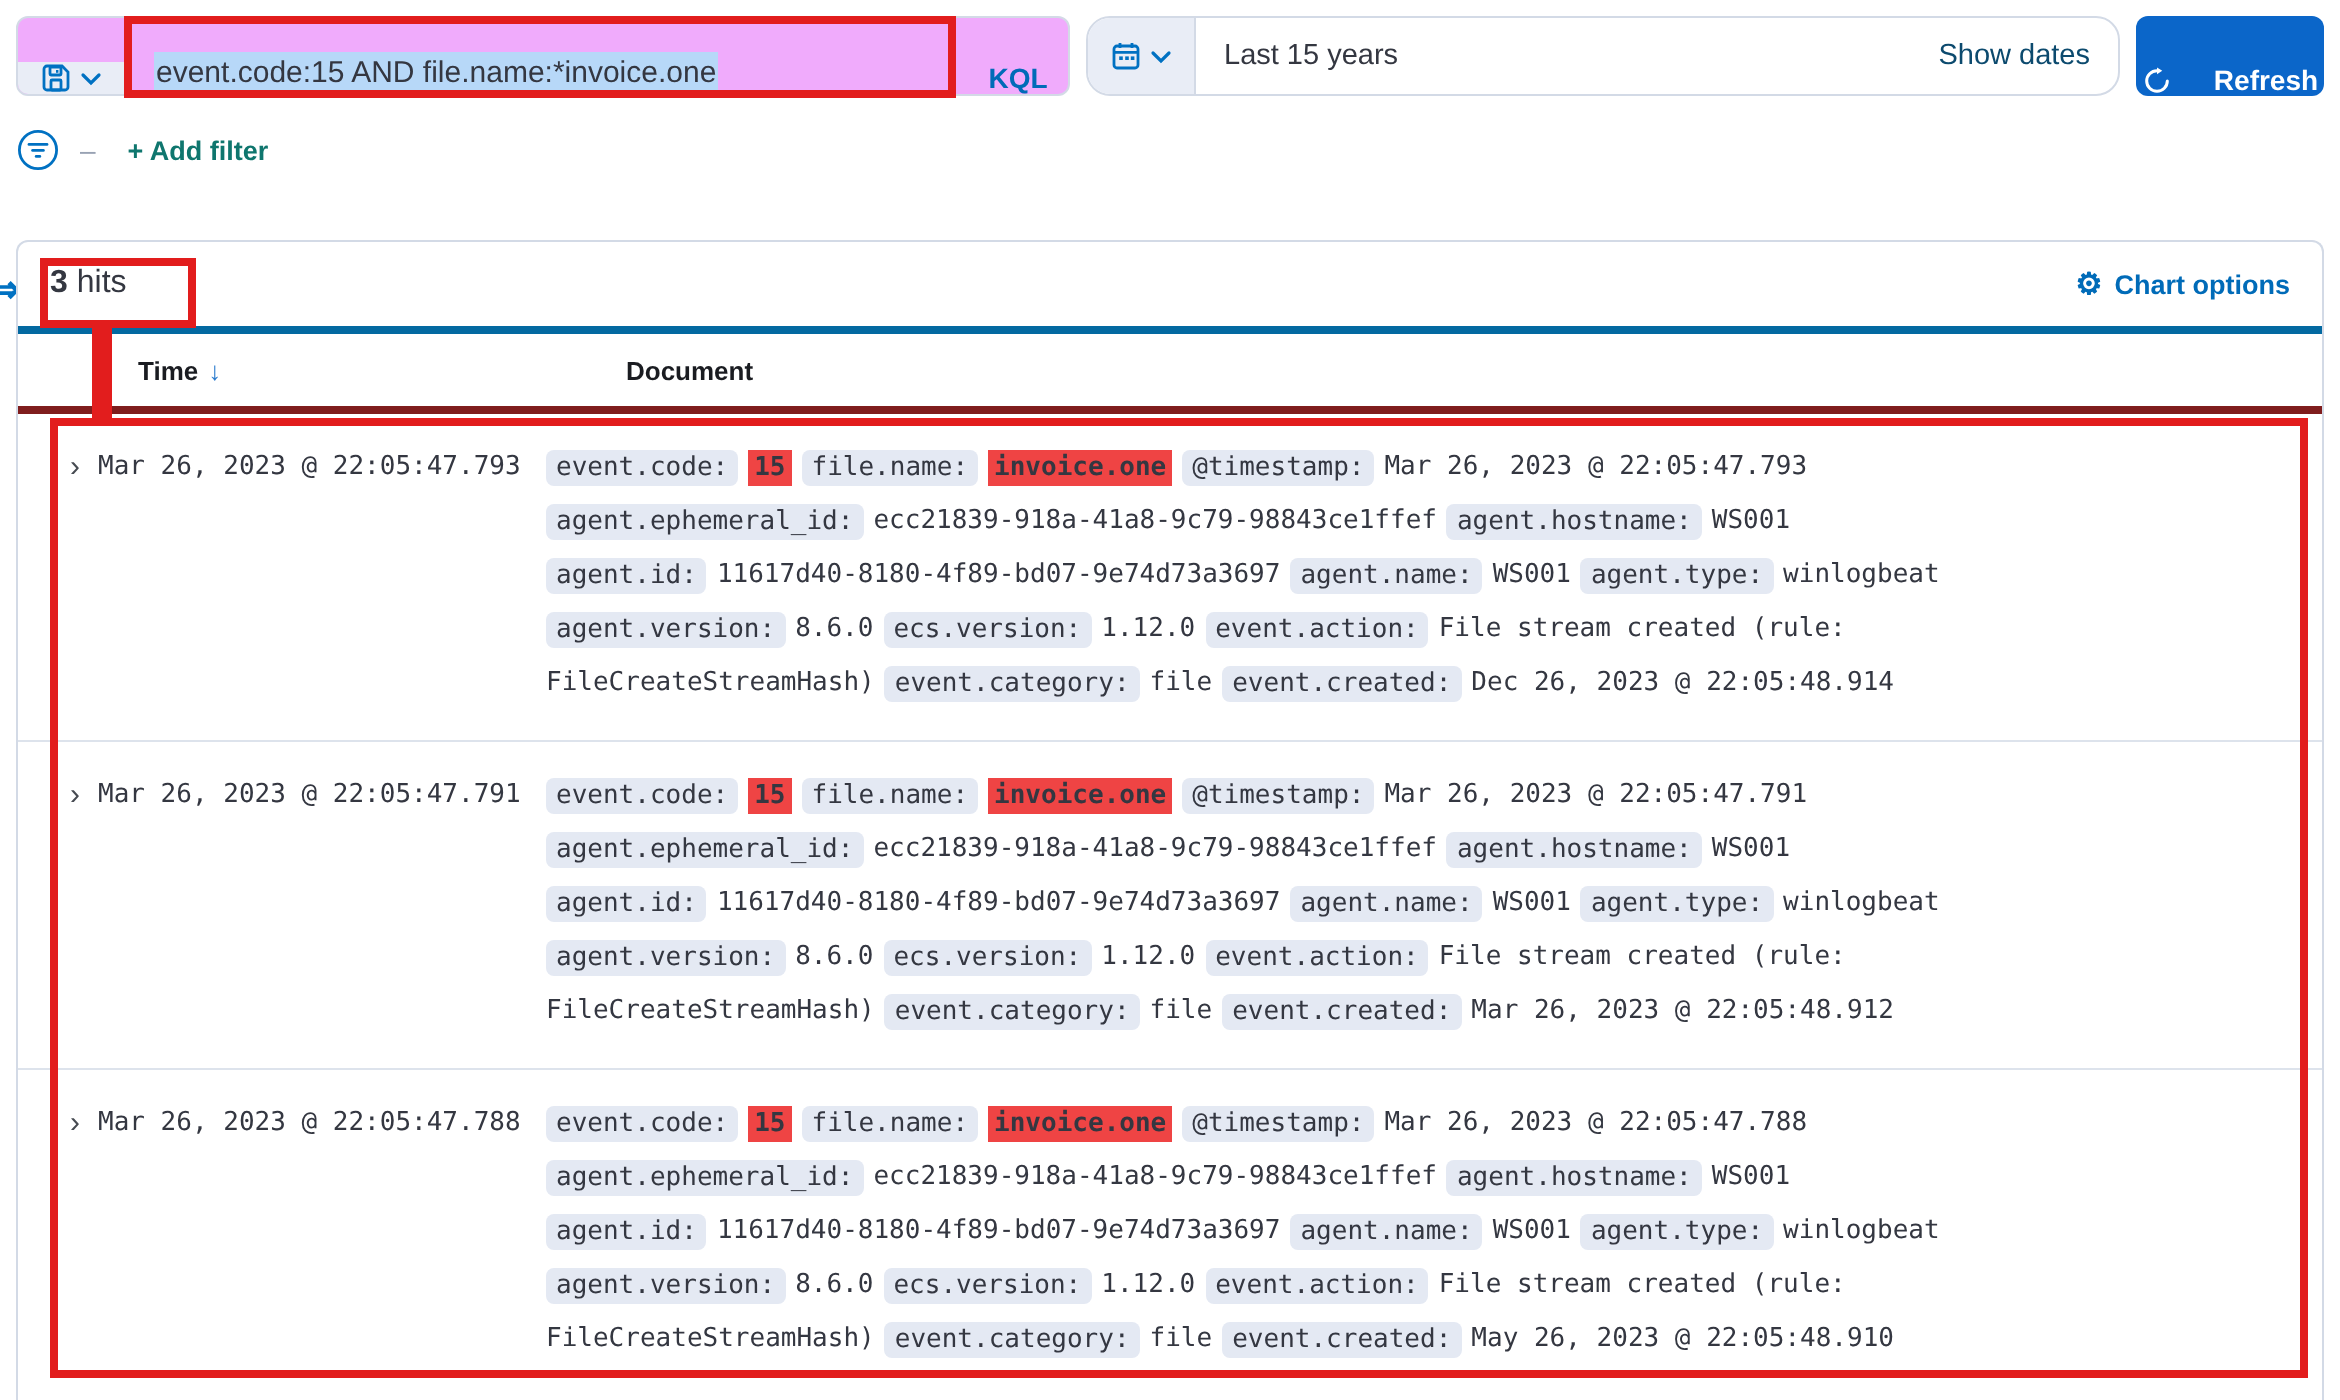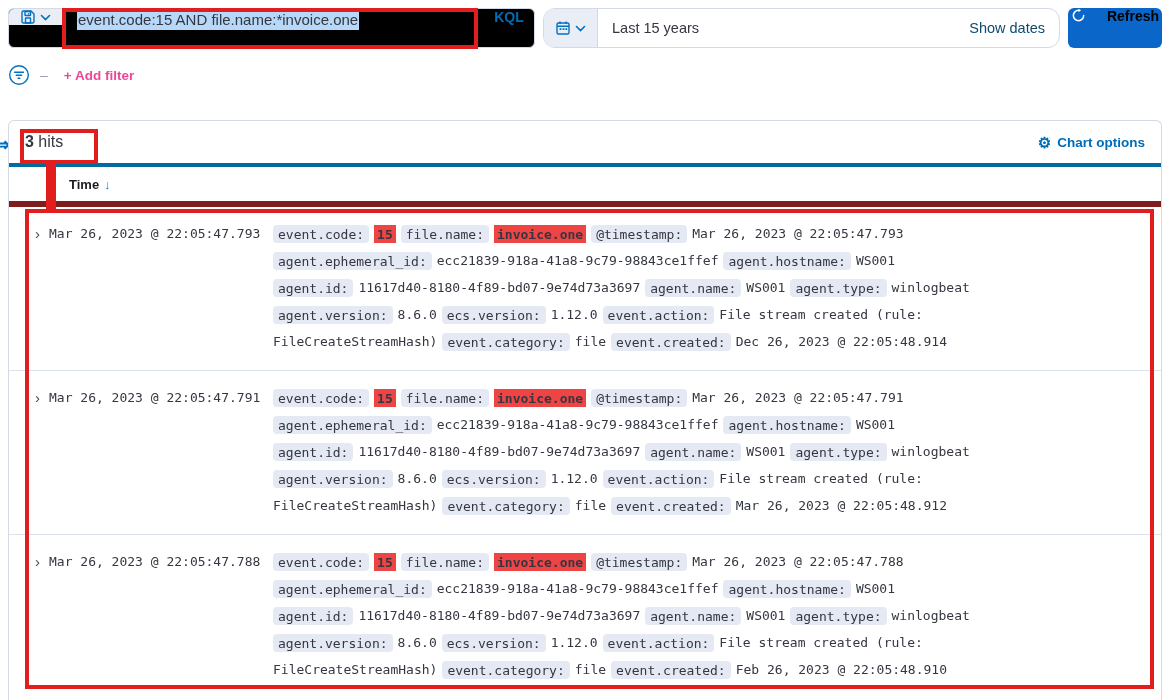--- a/index.html
+++ b/index.html
@@ -1,47 +1,47 @@
 <!DOCTYPE html>
 <html><head>
 <meta charset="utf-8">
 <style>
   * { box-sizing: border-box; margin: 0; padding: 0; }
   html,body { width:1170px; height:700px; overflow:hidden; background:#fff;
     font-family:"Liberation Sans", sans-serif; color:#343741; position:relative; }
 
   
   .topbar { position:absolute; left:8px; top:8px; height:40px; display:flex; gap:8px; }
-  .querybar { width:527px; height:40px; display:flex; border:1px solid #d3dae6; border-radius:6px; background:#000000; align-items:flex-start; overflow:hidden; }
+  .querybar { width:527px; height:40px; display:flex; border:1px solid #d3dae6; border-radius:6px; background:#f0abfc; align-items:flex-end; overflow:hidden; }
   .save-pill { width:54px; background:#e9edf6; display:flex; align-items:center; justify-content:center; gap:4px; cursor:pointer; border-right:1px solid #d3dae6; }
   .query-input { flex:1; display:flex; align-items:center; padding-left:14px; font-size:15px; white-space:nowrap; overflow:hidden; }
   .query-input .sel { background:#b7d8f8; padding:2px 1px; }
   .kql { width:50px; display:flex; align-items:center; justify-content:center; font-size:14px; font-weight:600; color:#006bb8; cursor:pointer; }
   .datebar { width:517px; height:40px; display:flex; border:1px solid #d3dae6; border-radius:12px; background:#fff; align-items:stretch; overflow:hidden; }
   .cal-pill { width:54px; background:#e9edf6; display:flex; align-items:center; justify-content:center; gap:4px; cursor:pointer; border-right:1px solid #d3dae6; }
   .range { flex:1; display:flex; align-items:center; padding-left:14px; font-size:14.5px; cursor:pointer; }
   .showdates { display:flex; align-items:center; padding-right:14px; font-size:14.5px; font-weight:500; color:#0c4a6e; cursor:pointer; text-decoration:none; }
-  .refresh { width:94px; height:40px; border:none; border-radius:6px; background:#0b66c9; color:#000000; font-family:"Liberation Sans",sans-serif; font-size:14px; font-weight:600; display:flex; align-items:flex-start; justify-content:center; gap:21px; cursor:pointer; }
+  .refresh { width:94px; height:40px; border:none; border-radius:6px; background:#0b66c9; color:#ffffff; font-family:"Liberation Sans",sans-serif; font-size:14px; font-weight:600; display:flex; align-items:flex-end; justify-content:center; gap:21px; cursor:pointer; }
 
   
   .filterbar { position:absolute; left:8px; top:62px; height:26px; display:flex; align-items:center; gap:10px; }
   .dash { color:#98a2b3; font-size:14px; }
-  .addfilter { color:#ec4899; font-size:13.5px; font-weight:600; cursor:pointer; text-decoration:none; margin-left:6px; }
+  .addfilter { color:#0f766e; font-size:13.5px; font-weight:600; cursor:pointer; text-decoration:none; margin-left:6px; }
 
   .sidebar-arrow { position:absolute; left:-6px; top:133px; color:#0071c2; font-size:19px; font-weight:700; }
 
   
   .panel { position:absolute; left:8px; right:8px; top:120px; bottom:0; background:#fff; border:1px solid #d3dae6; border-bottom:none; border-radius:6px 6px 0 0; }
   .panel-header { height:46px; display:flex; align-items:center; justify-content:space-between; padding:0 16px; border-bottom:4px solid #0369a1;gap:24px; }
   .hits { font-size:16px; }
   .hits-num { font-weight:700; }
   .chart-options { display:flex; align-items:center; gap:6px; color:#006bb8; font-size:13.5px; font-weight:600; cursor:pointer; }
   .gear { font-size:15px; line-height:1; }
 
-  .thead { height:40px; display:flex; align-items:center; border-bottom:6px solid #7f1d1d; font-size:13px; font-weight:700; color:#1a1c21; }
+  .thead { height:40px; display:flex; align-items:center; border-bottom:4px solid #7f1d1d; font-size:13px; font-weight:700; color:#1a1c21; }
   .th-expander { width:40px; }
   .th-time { width:264px; padding-left:20px; display:flex; gap:5px; align-items:center; cursor:pointer; }
   .sort-arrow { color:#2c7cce; font-weight:400; font-size:13px; }
   .th-doc { flex:1; cursor:pointer; }
 
   .row { display:flex; padding:13px 0 15px 0; }
   .row + .row { border-top:1px solid #dde3ec; }
   .expander { width:40px; text-align:right; padding-right:9px; color:#474b52; font-size:15px; line-height:27px; cursor:pointer; }
   .time-cell { width:224px; font-family:"DejaVu Sans Mono","Liberation Mono",monospace; font-size:13px; line-height:27px; white-space:nowrap; }
   .doc-cell { flex:1; font-family:"DejaVu Sans Mono","Liberation Mono",monospace; font-size:13px; }
@@ -145,20 +145,21 @@
       <span>Chart options</span>
     </div>
   </div>
 
   <div class="thead">
     <div class="th-expander"></div>
     <div class="th-time">
       <span>Time</span>
       <span class="sort-arrow">↓</span>
     </div>
+    <div class="th-doc">Document</div>
   </div>
 
   <div id="rows">
       <div class="row">
         <div class="expander">›</div>
         <div class="time-cell">Mar 26, 2023 @ 22:05:47.793</div>
         <div class="doc-cell">
           <div class="line"><span class="tok badge">event.code:</span><span class="tok mark">15</span><span class="tok badge">file.name:</span><span class="tok mark">invoice.one</span><span class="tok badge">@timestamp:</span><span class="tok txt">Mar 26, 2023 @ 22:05:47.793</span></div>
           <div class="line"><span class="tok badge">agent.ephemeral_id:</span><span class="tok txt">ecc21839-918a-41a8-9c79-98843ce1ffef</span><span class="tok badge">agent.hostname:</span><span class="tok txt">WS001</span></div>
           <div class="line"><span class="tok badge">agent.id:</span><span class="tok txt">11617d40-8180-4f89-bd07-9e74d73a3697</span><span class="tok badge">agent.name:</span><span class="tok txt">WS001</span><span class="tok badge">agent.type:</span><span class="tok txt">winlogbeat</span></div>
@@ -178,21 +179,21 @@
         </div>
       </div>
       <div class="row">
         <div class="expander">›</div>
         <div class="time-cell">Mar 26, 2023 @ 22:05:47.788</div>
         <div class="doc-cell">
           <div class="line"><span class="tok badge">event.code:</span><span class="tok mark">15</span><span class="tok badge">file.name:</span><span class="tok mark">invoice.one</span><span class="tok badge">@timestamp:</span><span class="tok txt">Mar 26, 2023 @ 22:05:47.788</span></div>
           <div class="line"><span class="tok badge">agent.ephemeral_id:</span><span class="tok txt">ecc21839-918a-41a8-9c79-98843ce1ffef</span><span class="tok badge">agent.hostname:</span><span class="tok txt">WS001</span></div>
           <div class="line"><span class="tok badge">agent.id:</span><span class="tok txt">11617d40-8180-4f89-bd07-9e74d73a3697</span><span class="tok badge">agent.name:</span><span class="tok txt">WS001</span><span class="tok badge">agent.type:</span><span class="tok txt">winlogbeat</span></div>
           <div class="line"><span class="tok badge">agent.version:</span><span class="tok txt">8.6.0</span><span class="tok badge">ecs.version:</span><span class="tok txt">1.12.0</span><span class="tok badge">event.action:</span><span class="tok txt">File stream created (rule:</span></div>
-          <div class="line"><span class="tok txt">FileCreateStreamHash)</span><span class="tok badge">event.category:</span><span class="tok txt">file</span><span class="tok badge">event.created:</span><span class="tok txt">Feb 26, 2023 @ 22:05:48.910</span></div>
+          <div class="line"><span class="tok txt">FileCreateStreamHash)</span><span class="tok badge">event.category:</span><span class="tok txt">file</span><span class="tok badge">event.created:</span><span class="tok txt">May 26, 2023 @ 22:05:48.910</span></div>
         </div>
       </div>
     </div>
 </div>
 
 <div class="ann ann-query"></div>
 <div class="ann ann-hits"></div>
 <div class="ann ann-connector"></div>
 <div class="ann ann-rows"></div>
 

